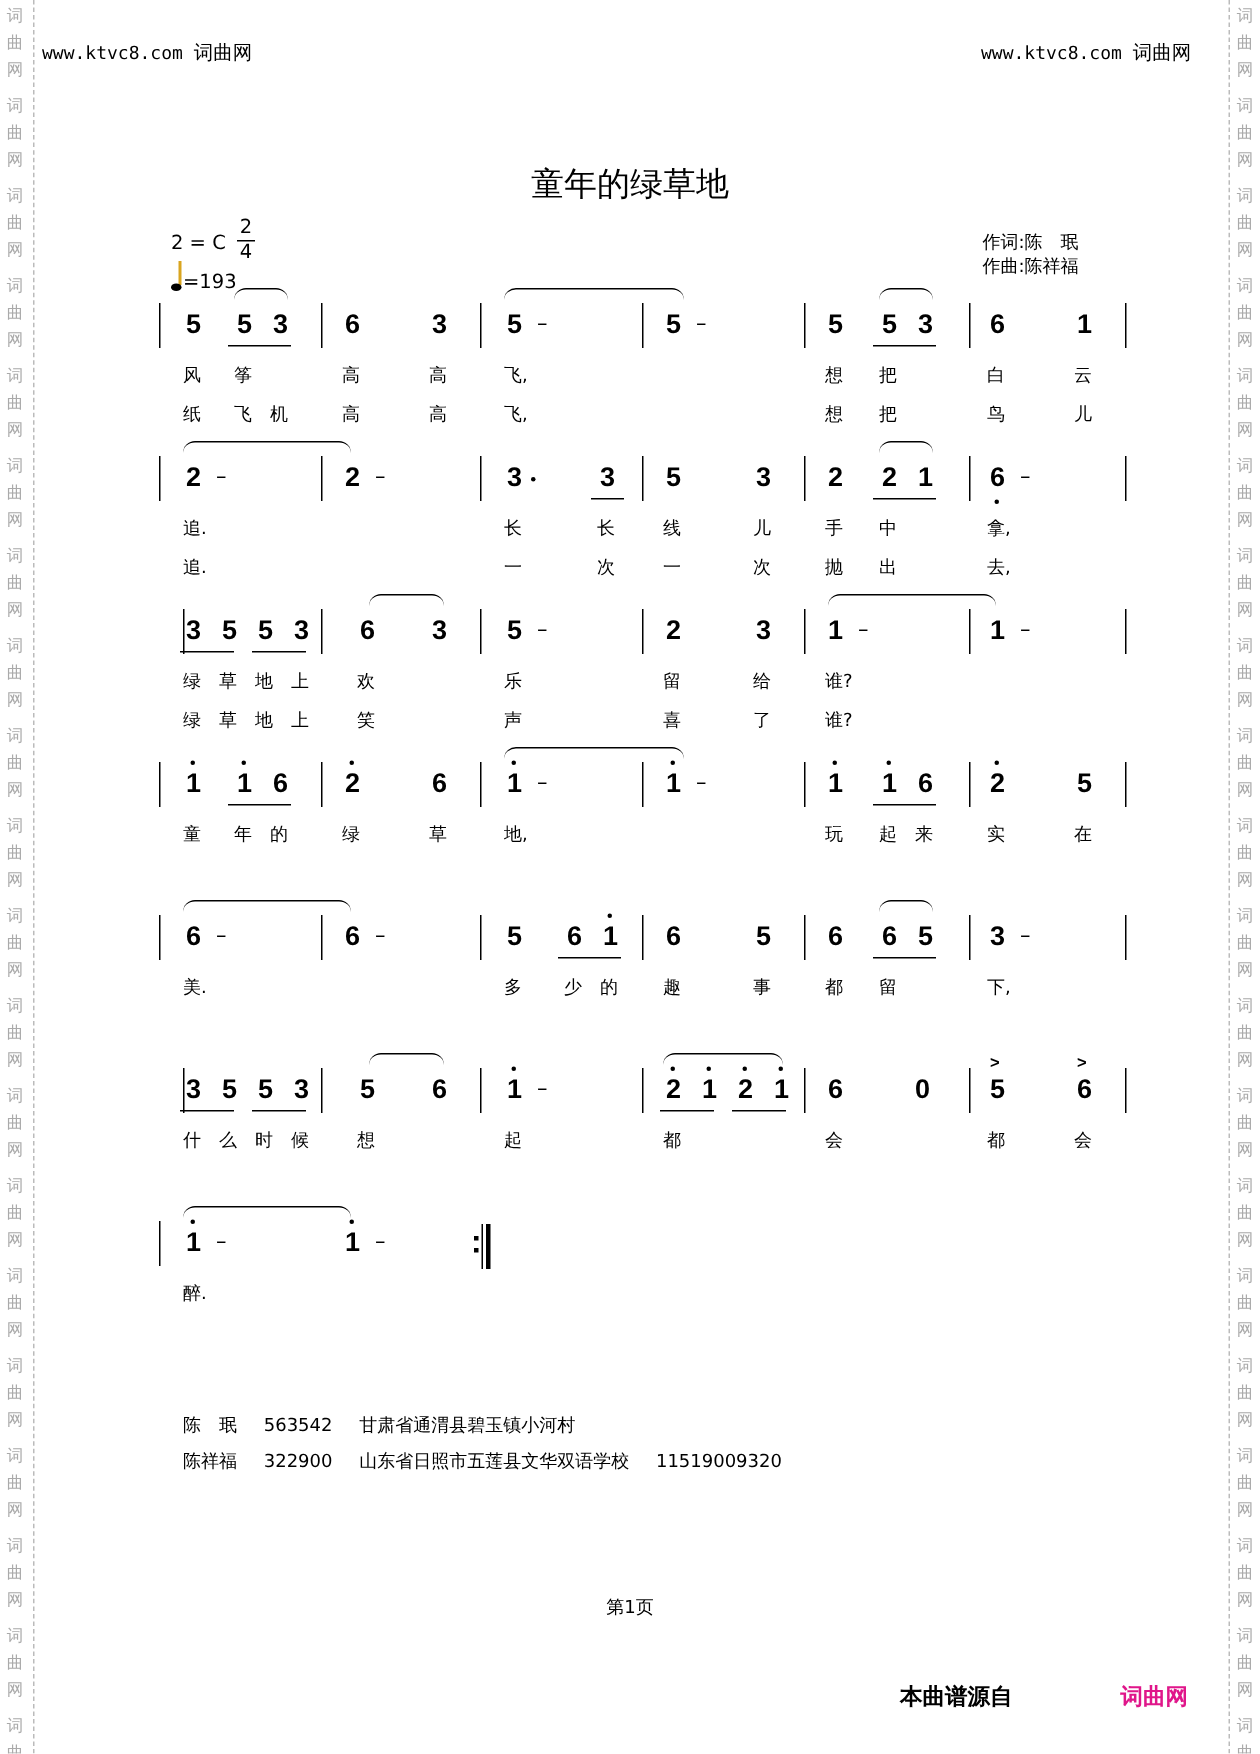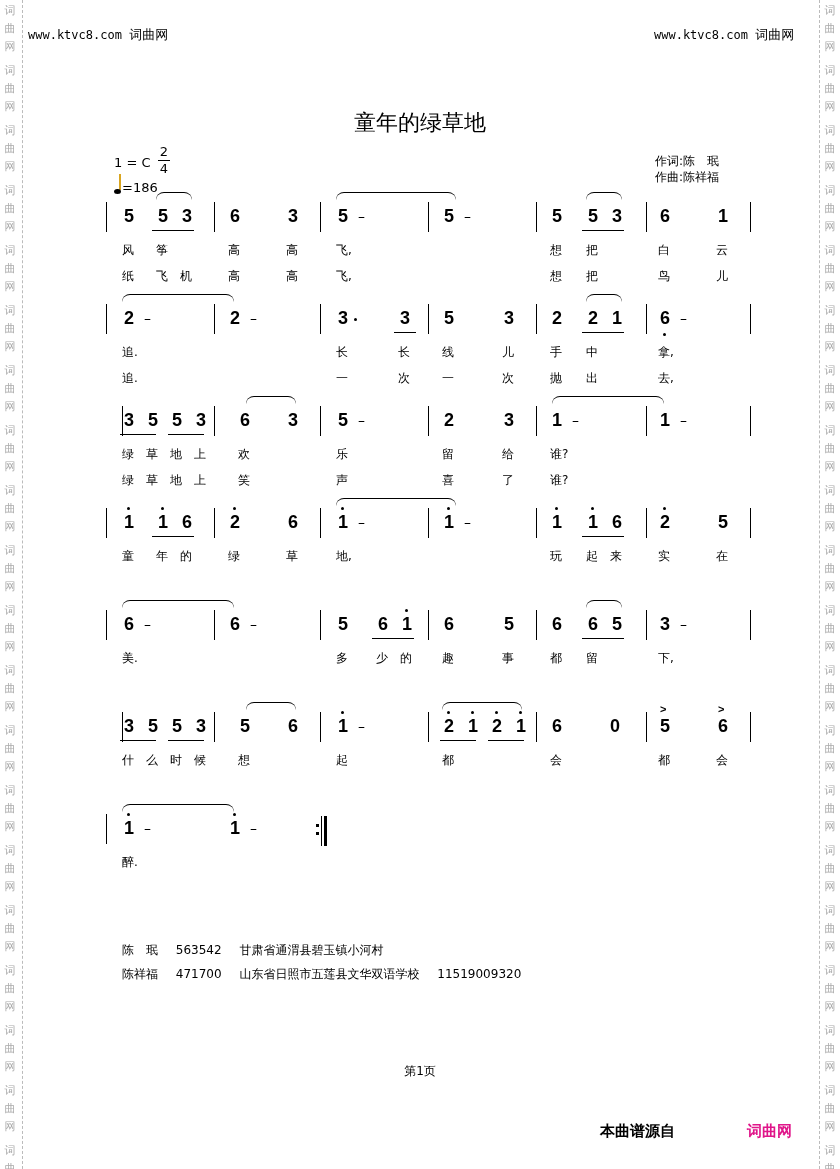--- a/index.html
+++ b/index.html
@@ -167,28 +167,28 @@
   <span>www.ktvc8.com</span>
   <span class="cn">词曲网</span>
 </div>
 <div class="site" style="left:654px;">
   <span>www.ktvc8.com</span>
   <span class="cn">词曲网</span>
 </div>
 
 <div class="title">童年的绿草地</div>
 
-<div class="key">1 = C</div>
+<div class="key">2 = C</div>
 <div class="frac">
   <div>2</div>
   <div class="bar"></div>
   <div>4</div>
 </div>
 <div class="tempo">
-  <span class="note-stem"></span><span>=186</span>
+  <span class="note-stem"></span><span>=193</span>
 </div>
 
 <div class="credits">
   <div>作词:陈　珉</div>
   <div>作曲:陈祥福</div>
 </div>
 
 <div id="score">
     <div class="row" style="top: 206px;">
       <div class="n" style="left: 14px;">5</div>
@@ -455,20 +455,20 @@
     </div>
   </div>
 
 <div class="footer-info" style="top:942px;">
   <span>陈　珉</span>
   <span>563542</span>
   <span>甘肃省通渭县碧玉镇小河村</span>
 </div>
 <div class="footer-info" style="top:966px;">
   <span>陈祥福</span>
-  <span>471700</span>
+  <span>322900</span>
   <span>山东省日照市五莲县文华双语学校</span>
   <span>11519009320</span>
 </div>
 
 <div class="page">第1页</div>
 <div class="src">本曲谱源自</div>
 <div class="srcsite">词曲网</div>
 
 </body></html>

